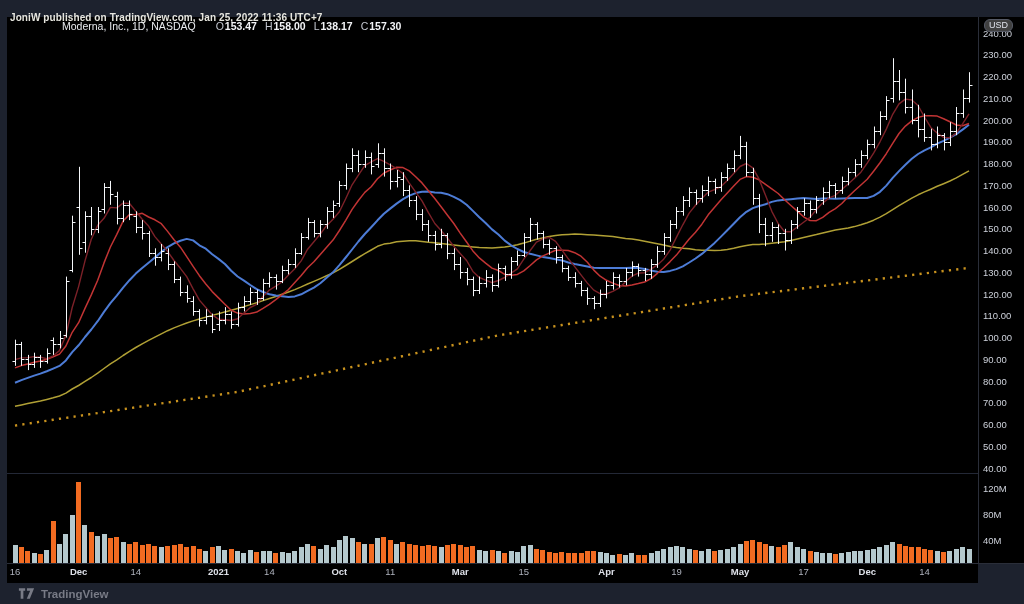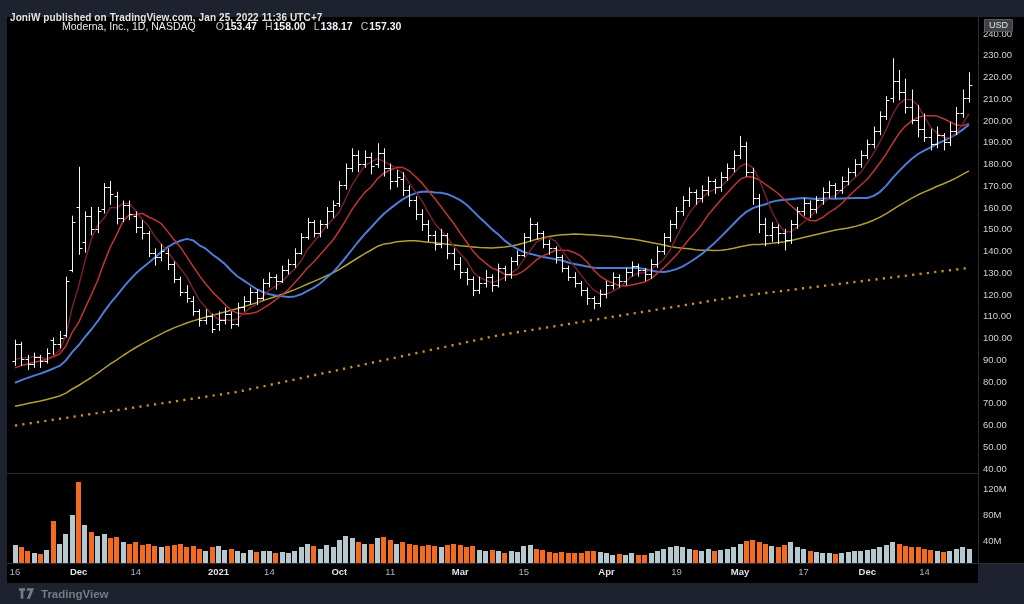--- a/index.html
+++ b/index.html
@@ -18,21 +18,21 @@
   .legend{
     position:absolute;left:14px;top:20px;z-index:3;display:flex;align-items:center;gap:20px;
     font-size:10.5px;color:#e9ebef;white-space:nowrap;margin-left:48px;
   }
   .legend .sym{font-weight:400;color:#e9ebef}
   .legend .tok{display:flex;align-items:center;gap:1px}
   .legend .tok .k{color:#c3c7d0;font-weight:400}
   .legend .tok .v{color:#f2f3f6;font-weight:700}
   .usd-badge{
     position:absolute;left:984px;top:19px;z-index:3;
-    font-size:9px;color:#dfe2ea;border:1px solid #565a66;border-radius:1px;
+    font-size:9px;color:#dfe2ea;border:1px solid #565a66;border-radius:6px;
     padding:0px 4px;line-height:11px;background:#404040;
   }
   .right-axis{position:absolute;left:978px;top:17px;width:46px;height:546px;z-index:2}
   .right-axis .tick{
     position:absolute;left:5px;font-size:9.5px;color:#ced2db;line-height:11px;white-space:nowrap;
   }
   .time-axis{position:absolute;left:0;top:564px;width:792px;height:18px;z-index:2}
   .time-axis .tick{
     position:absolute;top:2px;width:44px;text-align:center;
     font-size:9.5px;color:#aeb2bd;line-height:12px;

